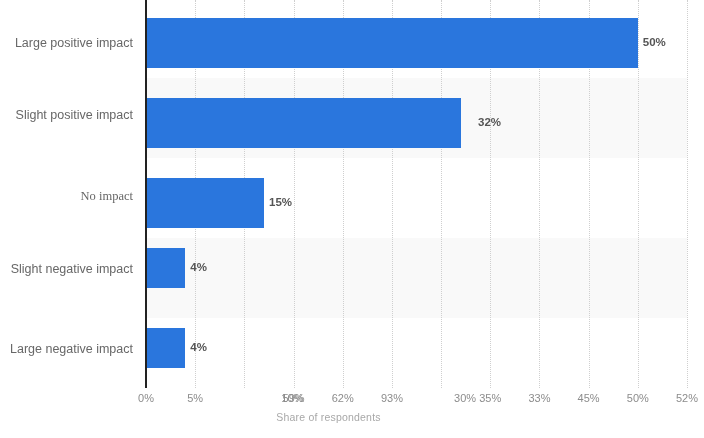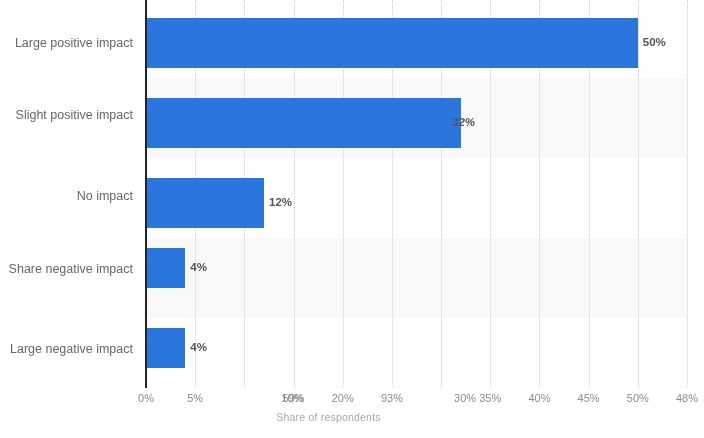--- a/index.html
+++ b/index.html
@@ -138,43 +138,43 @@
         <div class="bar" title="Slight negative impact: 4%" style="top: 248px; height: 40px; width: 39.3455px; background: rgb(42, 118, 221);"></div>
         <div class="bar" title="Large negative impact: 4%" style="top: 328px; height: 40px; width: 39.3455px; background: rgb(42, 118, 221);"></div>
       </div>
   </div>
 
   <div class="y-axis"></div>
 
   <div id="cat-layer">
       <div class="cat-label" style="top: 37px;">Large positive impact</div>
       <div class="cat-label" style="top: 109px;">Slight positive impact</div>
-      <div class="cat-label" style="top: 190px;">No impact</div>
-      <div class="cat-label" style="top: 263px;">Share negative impact</div>
+      <div class="cat-label" style="top: 190px; font-family: Liberation Serif, serif;">No impact</div>
+      <div class="cat-label" style="top: 263px;">Slight negative impact</div>
       <div class="cat-label" style="top: 343px; margin-left: 20px;">Large negative impact</div>
     </div>
 
   <div id="value-layer">
       <div class="bar-value" style="left: 642.818px; top: 37px;">50%</div>
-      <div class="bar-value" style="left: 452px; top: 117px; font-style: italic;">32%</div>
-      <div class="bar-value" style="left: 269.036px; top: 197px;">12%</div>
+      <div class="bar-value" style="left: 478px; top: 117px;">32%</div>
+      <div class="bar-value" style="left: 269.036px; top: 197px;">15%</div>
       <div class="bar-value" style="left: 190.345px; top: 262px;">4%</div>
       <div class="bar-value" style="left: 190.345px; top: 342px;">4%</div>
     </div>
 
   <div id="tick-layer">
       <div class="tick-label" style="left: 146px;">0%</div>
       <div class="tick-label" style="left: 195.182px;">5%</div>
       <div class="tick-label" style="left: 244.364px; margin-left: 48px;">10%</div>
       <div class="tick-label" style="left: 293.545px;">59%</div>
-      <div class="tick-label" style="left: 342.727px;">20%</div>
+      <div class="tick-label" style="left: 342.727px;">62%</div>
       <div class="tick-label" style="left: 391.909px;">93%</div>
       <div class="tick-label" style="left: 441.091px; margin-left: 24px;">30%</div>
       <div class="tick-label" style="left: 490.273px;">35%</div>
-      <div class="tick-label" style="left: 539.455px;">40%</div>
+      <div class="tick-label" style="left: 539.455px;">33%</div>
       <div class="tick-label" style="left: 588.636px;">45%</div>
       <div class="tick-label" style="left: 637.818px;">50%</div>
-      <div class="tick-label" style="left: 687px;">48%</div>
+      <div class="tick-label" style="left: 687px;">52%</div>
     </div>
 
   <div class="axis-title">Share of respondents</div>
 
 </div>
 
 </body></html>

